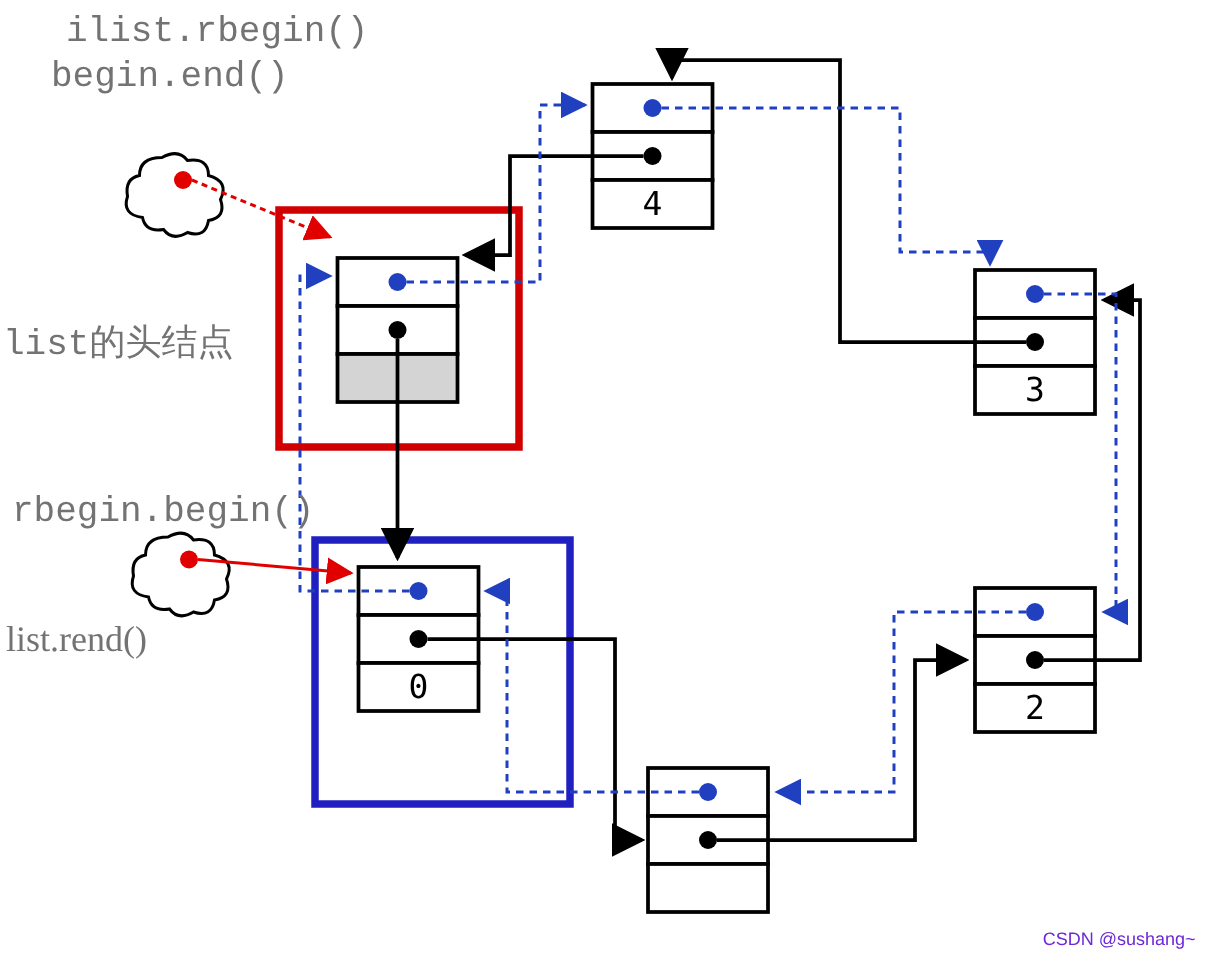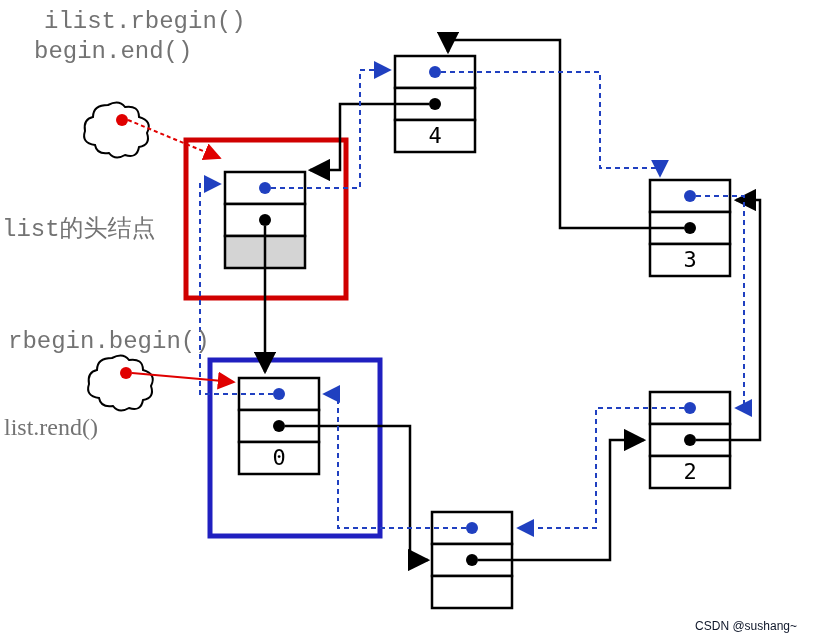--- a/index.html
+++ b/index.html
@@ -18,21 +18,21 @@
     font-size: 24px;
     color: #737373;
     font-weight: 500;
     white-space: nowrap;
   }
   .watermark {
     position: absolute;
     right: 18px;
     bottom: 8px;
     font-size: 12px;
-    color: #0f172a;
+    color: #6d28d9;
     font-family: Arial, sans-serif;
   }
 </style>
 </head>
 <body>
 
 <div class="label" style="left:44px; top:8px;">ilist.rbegin()</div>
 <div class="label" style="left:34px; top:38px;">begin.end()</div>
 <div class="label" style="left:2px;  top:188px;margin-top:24px;">list的头结点</div>
 <div class="label" style="left:8px;  top:328px;">rbegin.begin()</div>

